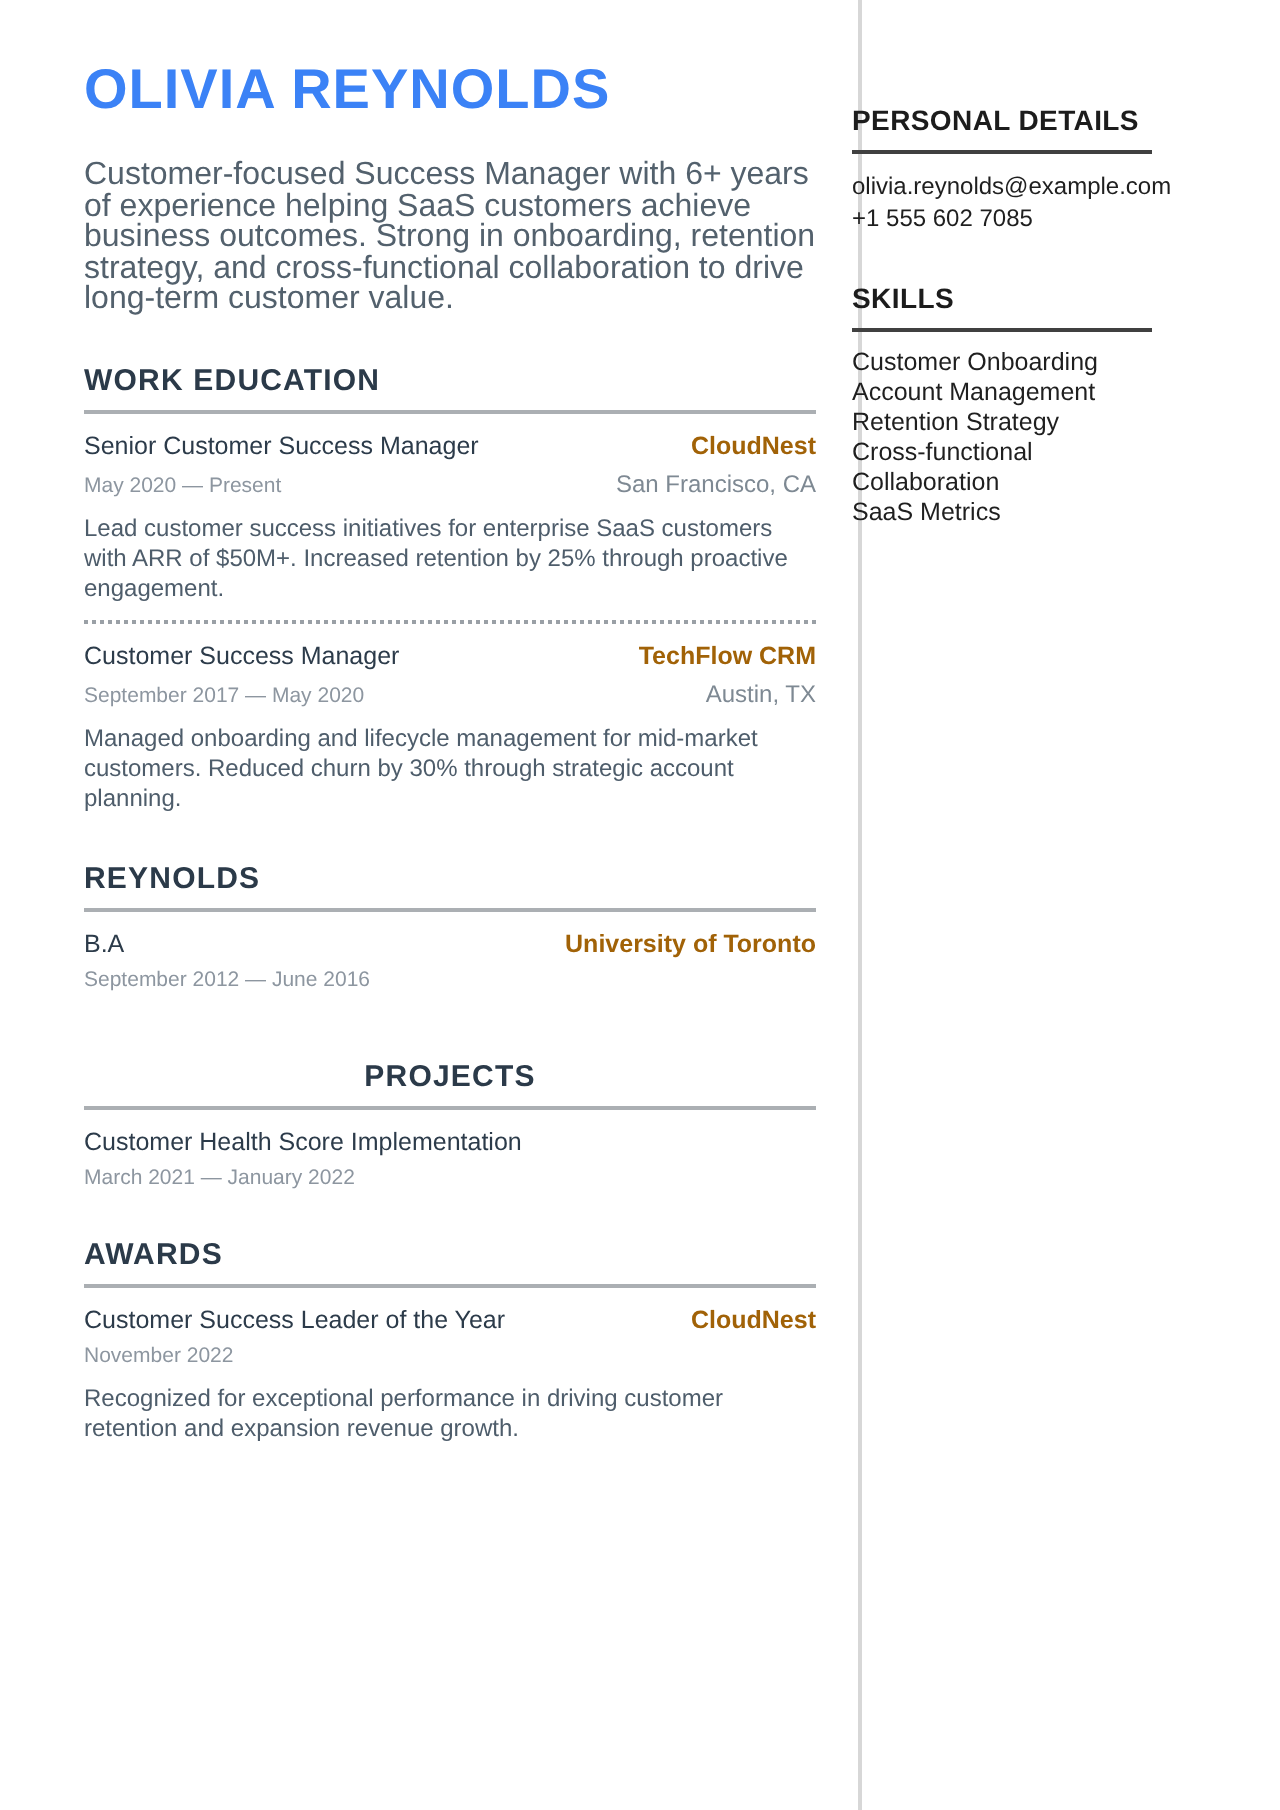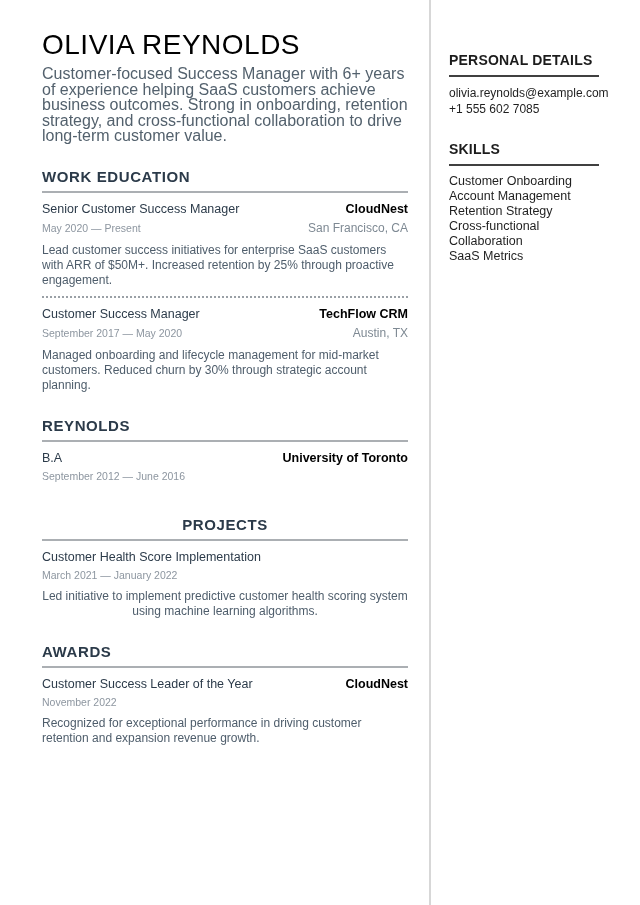--- a/index.html
+++ b/index.html
@@ -2,51 +2,51 @@
 <html><head>
 <meta charset="utf-8">
 <style>
   * { margin:0; padding:0; box-sizing:border-box; }
   html,body { width:640px; height:905px; background:#ffffff; }
   body { font-family:"Liberation Sans", sans-serif; position:relative; overflow:hidden; }
 
   .main { position:absolute; left:42px; top:30px; width:366px; }
 
   .name {
-    font-size:28px; font-weight:400; color:#000000;
-    letter-spacing:0.5px; line-height:30px; margin-bottom:6px;
+    font-size:28px; font-weight:700; color:#3b82f6;
+    letter-spacing:0.5px; line-height:30px; margin-bottom:20px;
   }
   .summary {
     font-size:16px; color:#53616d; line-height:15.5px;
   }
 
   .section { margin-top:24px; }
   .section-projects { margin-top:34px;text-align:center; }
   .sec-title {
     font-size:15px; font-weight:700; color:#2b3a49; letter-spacing:0.6px;
     padding-bottom:6px; border-bottom:2px solid #abafb3;
   }
 
   .entry { margin-top:9px; }
   .row { display:flex; justify-content:space-between; align-items:baseline; }
   .role { font-size:12.5px; color:#2c3b4a; }
-  .org  { font-size:12.5px; font-weight:700; color:#000000; text-align:center; }
+  .org  { font-size:12.5px; font-weight:700; color:#a16207; text-align:center; }
   .subrow { margin-top:5px; }
   .dates { font-size:10.5px; color:#8d96a0; }
   .loc   { font-size:12px; color:#7e8993; text-align:right; }
   .desc  { margin-top:8px; font-size:12px; color:#4e5d6b; line-height:15px; }
 
   .dotsep { border-top:2px dotted #9aa0a6; margin-top:8px; }
 
   .vdivider {
     position:absolute; left:429px; top:0; width:2px; height:905px;
     background:#d7d7d7;
   }
 
-  .sidebar { position:absolute; left:449px; top:52px; width:150px; }
+  .sidebar { position:absolute; left:426px; top:52px; width:150px; }
   .side-section-skills { margin-top:24px; }
   .side-title {
     font-size:14px; font-weight:700; color:#1c1c1c; letter-spacing:0.2px;
     padding-bottom:7px; border-bottom:2px solid #404040;
   }
   .contact { margin-top:9px; font-size:12px; color:#1f1f1f; line-height:15px; }
   .contact + .contact { margin-top:1px; }
   .skills-list { list-style:none; margin-top:8px; }
   .skills-list li { font-size:12.5px; color:#1f1f1f; line-height:15px; }
 </style>
@@ -105,21 +105,20 @@
   <section class="section section-projects">
     <h2 class="sec-title">PROJECTS</h2>
 
     <div class="entry">
       <div class="row">
         <span class="role">Customer Health Score Implementation</span>
       </div>
       <div class="row subrow">
         <span class="dates">March 2021 — January 2022</span>
       </div>
-      <p class="desc">Led initiative to implement predictive customer health scoring system using machine learning algorithms.</p>
     </div>
   </section>
 
   <section class="section">
     <h2 class="sec-title">AWARDS</h2>
 
     <div class="entry">
       <div class="row">
         <span class="role">Customer Success Leader of the Year</span>
         <span class="org">CloudNest</span>

